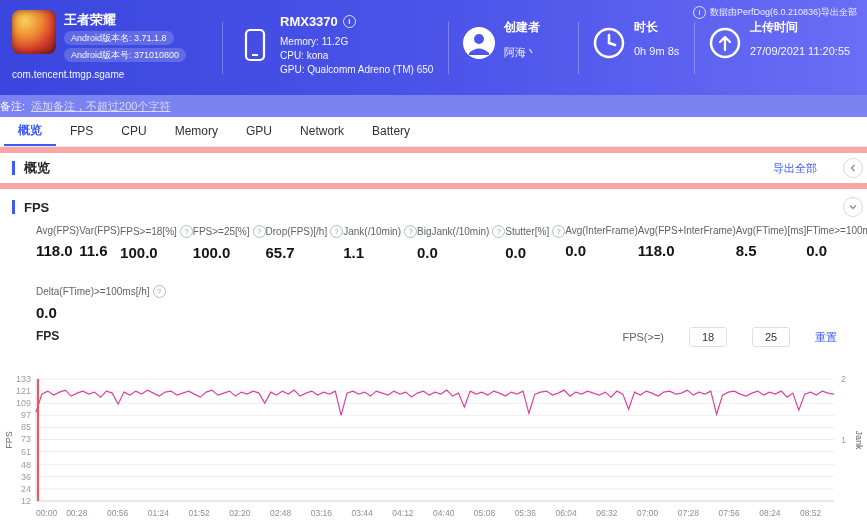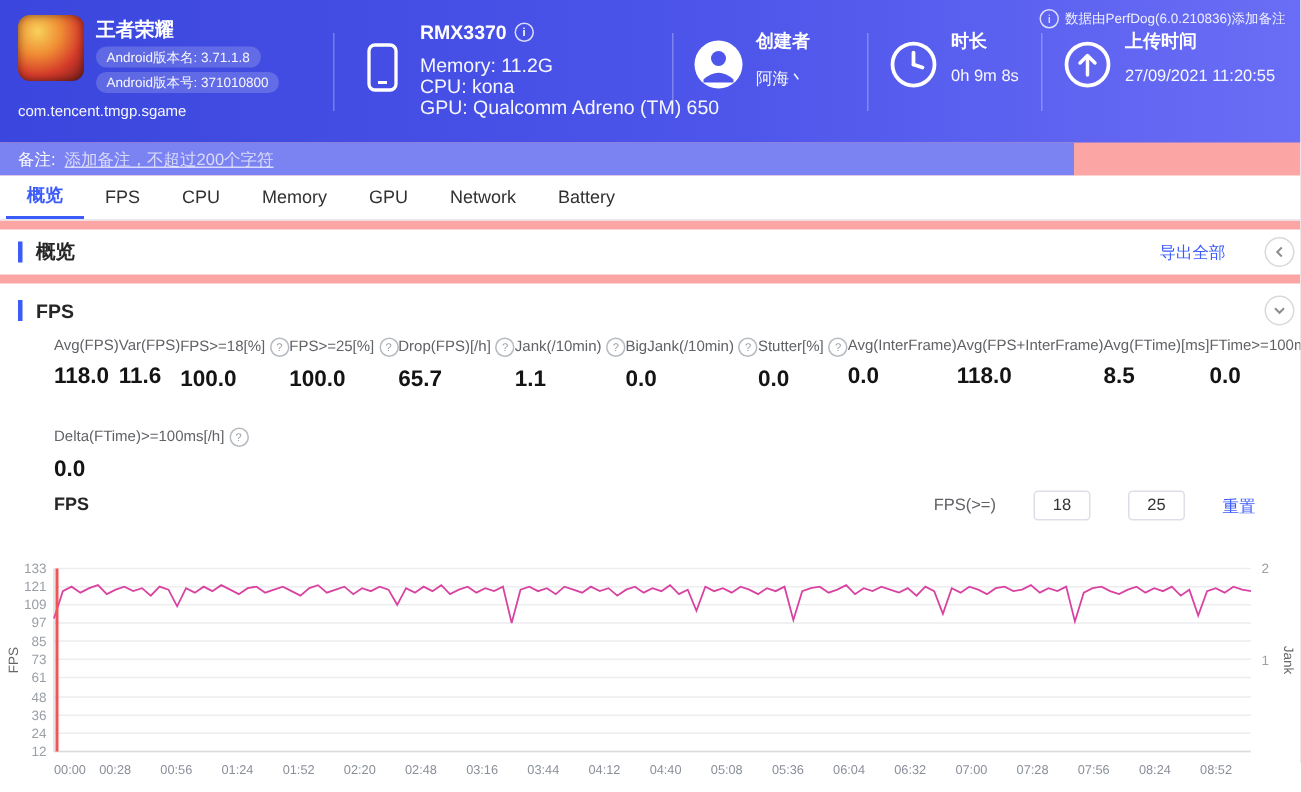--- a/index.html
+++ b/index.html
@@ -13,31 +13,31 @@
     box-shadow:inset 0 0 6px rgba(0,0,0,.45);}
   .app-name{position:absolute;left:64px;top:11px;font-size:13px;font-weight:bold;}
   .pill{position:absolute;left:64px;height:14px;line-height:14px;font-size:9px;color:rgba(255,255,255,.95);
     background:rgba(255,255,255,.18);border-radius:8px;padding:0 7px;white-space:nowrap;display:flex;align-items:center;flex-direction:column;}
   .pill .dot{width:7px;height:7px;border-radius:2px;background:rgba(255,255,255,.55);display:inline-block;margin-right:4px;}
   .pill.p1{top:31px}.pill.p2{top:48px}
   .package{position:absolute;left:12px;top:69px;font-size:10px;color:rgba(255,255,255,.95);}
   .hdiv{position:absolute;top:22px;width:1px;height:52px;background:rgba(255,255,255,.28);}
   .phone-icon{position:absolute;left:240px;top:26px;}
   .model{position:absolute;left:280px;top:14px;font-size:13px;font-weight:bold;display:flex;align-items:center;gap:5px;}
-  .dev-line{position:absolute;left:280px;font-size:13px;color:rgba(255,255,255,.95);white-space:nowrap;}
+  .dev-line{position:absolute;left:280px;font-size:10px;color:rgba(255,255,255,.95);white-space:nowrap;}
   .circle-icon{position:absolute;top:26px;width:34px;height:34px;}
   .hlabel{position:absolute;top:19px;font-size:12px;font-weight:bold;}
   .hvalue{position:absolute;top:45px;font-size:11px;color:rgba(255,255,255,.95);white-space:nowrap;}
   .collect{position:absolute;right:10px;top:6px;font-size:9px;color:rgba(255,255,255,.9);display:flex;align-items:center;gap:4px;}
   .info-i{display:inline-flex;align-items:center;justify-content:center;width:11px;height:11px;border-radius:50%;
     border:1px solid rgba(255,255,255,.8);font-size:7.5px;color:#fff;font-style:normal;}
 
   
-  .notebar{position:absolute;top:95px;left:0;width:716px;height:22px;background:#7b82f1;color:#fff;
-    display:flex;align-items:center;padding-left:12px;box-sizing:border-box;font-size:11px;}
+  .notebar{position:absolute;top:95px;left:0;width:867px;height:22px;background:#7b82f1;color:#fff;
+    display:flex;align-items:center;box-sizing:border-box;font-size:11px;}
   .notebar .add{color:rgba(255,255,255,.7);margin-left:6px;cursor:pointer;text-decoration:underline;}
 
   
   .tabbar{position:absolute;top:117px;left:0;width:867px;height:30px;background:#fff;border-bottom:1px solid #e7e9ee;
     display:flex;align-items:stretch;padding-left:4px;box-sizing:border-box;}
   .tab{display:flex;align-items:center;padding:0 14px;font-size:12px;color:#303133;cursor:pointer;border-bottom:2px solid transparent;}
   .tab.active{color:#3b5bfa;border-bottom-color:#3b5bfa;font-weight:bold;}
 
   
   .section-row{position:absolute;left:0;width:867px;background:#fff;display:flex;align-items:center;}
@@ -124,21 +124,21 @@
 
     <svg class="circle-icon" style="left:708px" viewBox="0 0 34 34">
       <circle cx="17" cy="17" r="14" fill="none" stroke="#ffffff" stroke-width="2.5"></circle>
       <path d="M17 24 L17 12 M12 16 L17 11 L22 16" fill="none" stroke="#ffffff" stroke-width="2.3" stroke-linecap="round" stroke-linejoin="round"></path>
     </svg>
     <div class="hlabel" style="left:750px">上传时间</div>
     <div class="hvalue" style="left:750px">27/09/2021 11:20:55</div>
 
     <div class="collect">
       <span class="info-i">i</span>
-      <span>数据由PerfDog(6.0.210836)添加备注</span>
+      <span>数据由PerfDog(6.0.210836)导出全部</span>
     </div>
   </div>
 
   <div class="notebar">
     <span>备注:</span>
     <span class="add">添加备注，不超过200个字符</span>
   </div>
 
   <div class="tabbar">
       <div class="tab active">概览</div>

